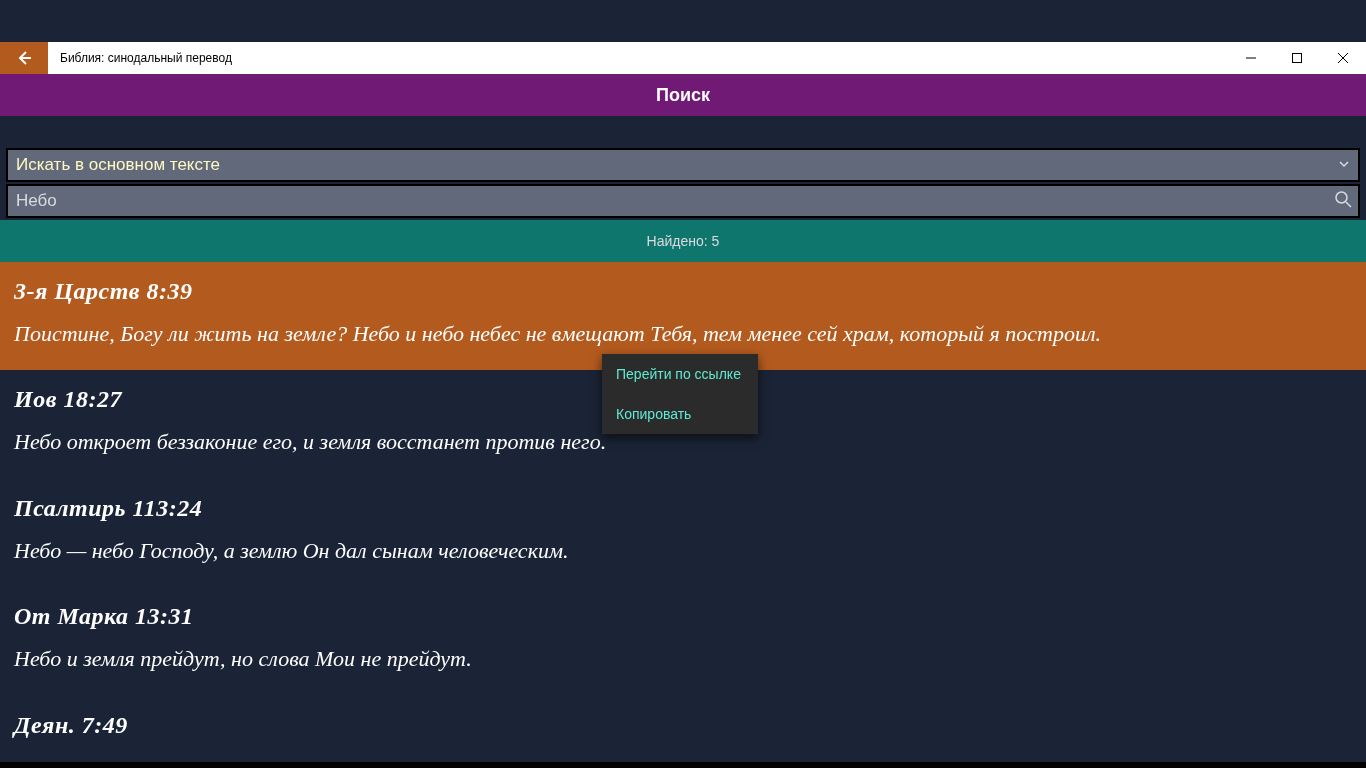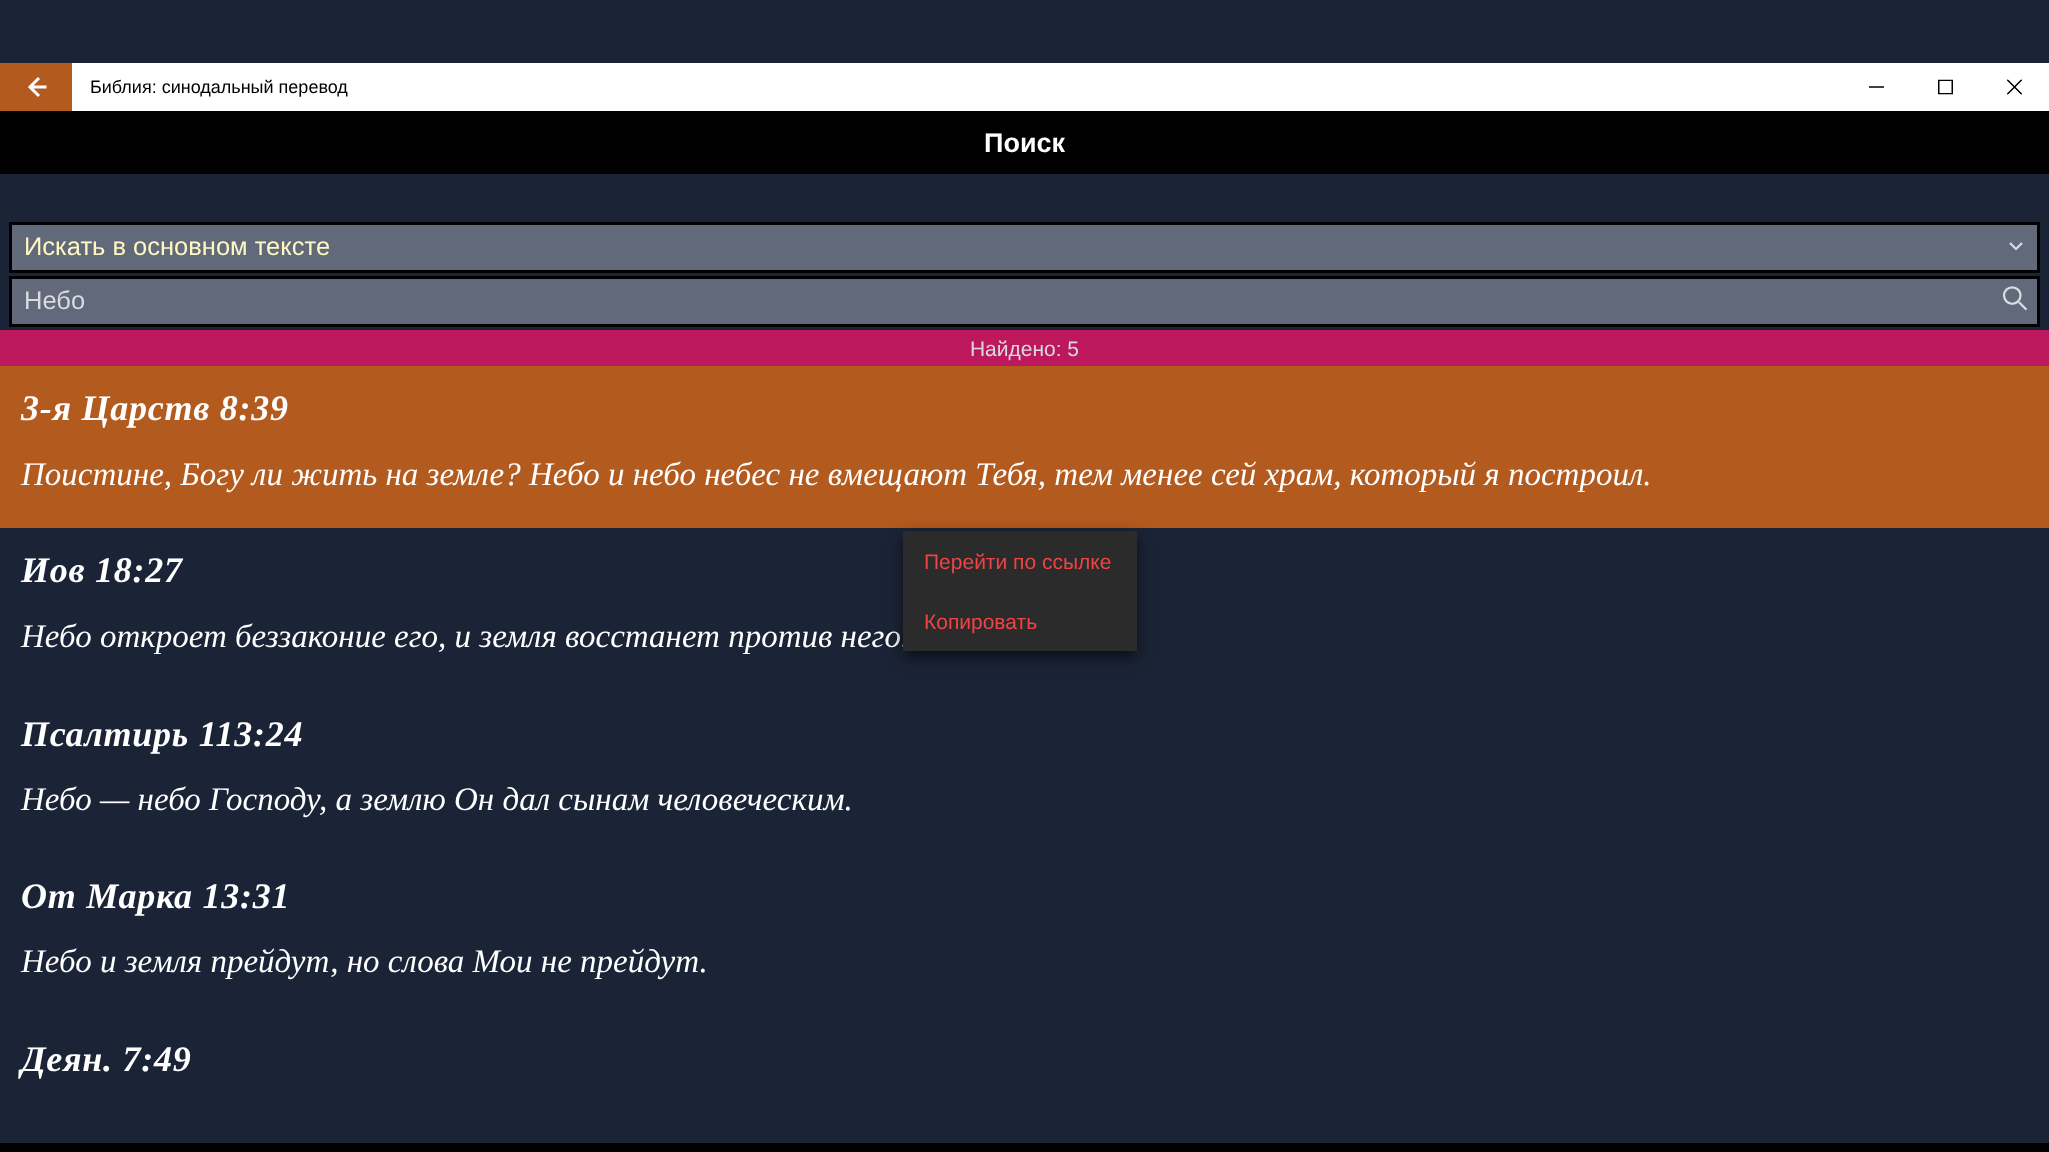--- a/index.html
+++ b/index.html
@@ -9,49 +9,49 @@
   .titlebar { height: 32px; background: #ffffff; display: flex; align-items: stretch; }
   .back-btn { width: 48px; background: #b35a1e; display: flex; align-items: center; justify-content: center; cursor: pointer; }
   .back-btn svg { width: 16px; height: 16px; stroke: #fff; stroke-width: 2; fill: none; }
   .title-text { flex: 0 0 auto; display: flex; align-items: center; padding-left: 12px; font-size: 12px; color: #000; }
   .title-spacer { flex: 1; }
   .win-controls { display: flex; }
   .win-btn { width: 46px; display: flex; align-items: center; justify-content: center; cursor: pointer; }
   .win-btn svg { width: 10px; height: 10px; stroke: #000; stroke-width: 1; fill: none; }
 
   
-  .header { height: 42px; background: #000000; color: #fff; display: flex; align-items: center; justify-content: center; font-size: 18px; font-weight: 600; text-align: center; }
+  .header { height: 42px; background: #701a75; color: #fff; display: flex; align-items: center; justify-content: center; font-size: 18px; font-weight: 600; text-align: center; }
 
   
   .gap { height: 32px; }
 
   
   .search-scope { margin: 0 6px; height: 34px; background: #62697a; border: 2px solid #000; display: flex; align-items: center; padding: 0 8px; color: #fef9c3; font-size: 17px; cursor: pointer; position: relative; }
   .chev { position: absolute; right: 8px; top: 50%; transform: translateY(-50%); }
   .chev svg { width: 12px; height: 12px; stroke: #d9dbe0; stroke-width: 1.5; fill: none; }
 
   
   .search-input-row { margin: 2px 6px 0 6px; height: 34px; background: #62697a; border: 2px solid #000; display: flex; align-items: center; position: relative; }
   .search-input { flex: 1; background: transparent; border: none; outline: none; color: #d9dbe0; font-size: 17px; padding: 0 8px; font-family: inherit; }
   .search-icon-btn { position: absolute; right: 6px; top: 50%; transform: translateY(-50%); cursor: pointer; }
   .search-icon-btn svg { width: 18px; height: 18px; stroke: #d9dbe0; stroke-width: 1.5; fill: none; }
 
   
-  .found-bar { height: 24px; background: #be185d; color: #d9dbe0; display: flex; align-items: center; justify-content: center; font-size: 14px; margin-top: 2px; }
+  .found-bar { height: 42px; background: #0f766e; color: #d9dbe0; display: flex; align-items: center; justify-content: center; font-size: 14px; margin-top: 2px; }
 
   
   .results { position: relative; height: 518px; overflow: hidden; }
   .result-item { padding: 16px 14px 18px 14px; }
   .result-item.selected { background: #b35a1e; }
   .verse-ref { color: #fff; font-size: 24px; font-weight: 700; font-style: italic; font-family: "Segoe Script", "Comic Sans MS", cursive; margin-bottom: 10px; letter-spacing: 0.5px; }
   .verse-text { color: #fff; font-size: 22px; font-style: italic; font-family: "Segoe Script", "Comic Sans MS", cursive; line-height: 1.7; }
 
   
   .ctx-menu { position: absolute; left: 602px; top: 312px; width: 156px; background: #2b2b2b; box-shadow: 0 4px 10px rgba(0,0,0,0.6); z-index: 10; }
-  .ctx-item { height: 40px; display: flex; align-items: center; padding: 0 14px; color: #ef4444; font-size: 14px; cursor: pointer; }
+  .ctx-item { height: 40px; display: flex; align-items: center; padding: 0 14px; color: #5eead4; font-size: 14px; cursor: pointer; }
 
   
   .bottom-bar { position: absolute; left: 0; right: 0; bottom: 0; height: 48px; background: #000; display: flex; align-items: center; justify-content: flex-end; padding-right: 8px; }
   .bb-btn { width: 44px; height: 44px; display: flex; align-items: center; justify-content: center; cursor: pointer; }
   .bb-btn svg { stroke: #fff; stroke-width: 1.5; fill: none; }
   .dots { display: flex; gap: 3px; }
   .dots span { width: 3px; height: 3px; background: #fff; border-radius: 50%; }
 
   .app-root { position: relative; width: 1366px; height: 768px; margin-top: 42px; }
 </style>

